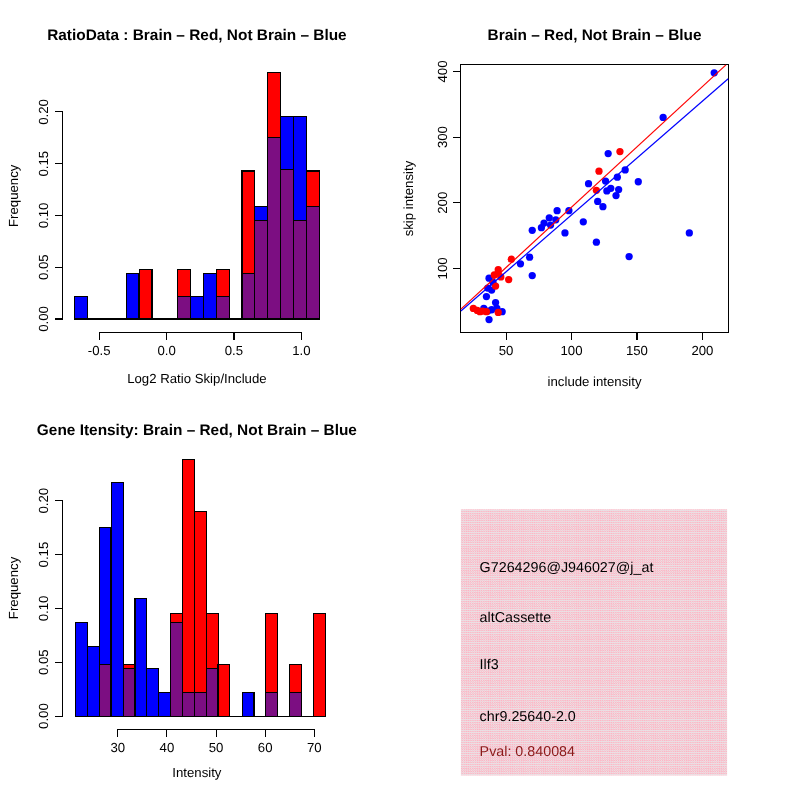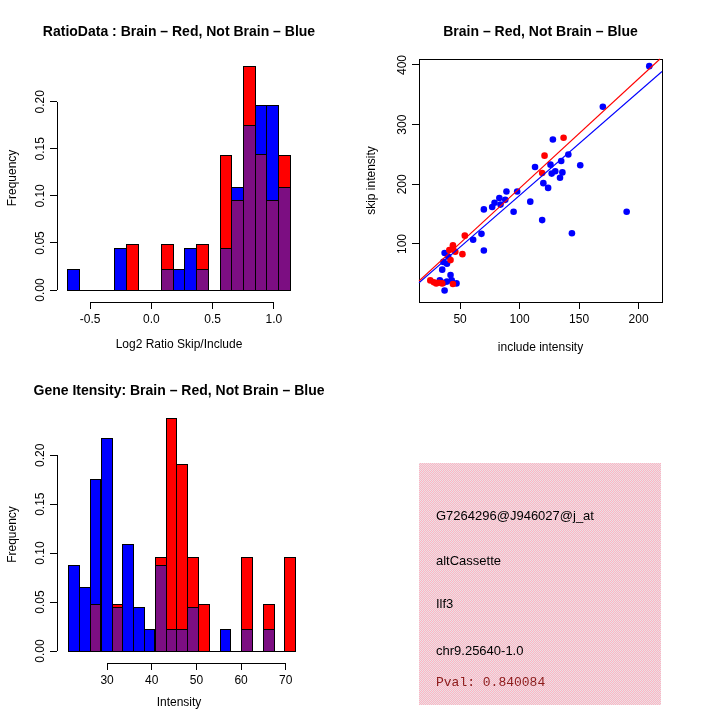--- a/index.html
+++ b/index.html
@@ -213,16 +213,16 @@
         <rect x="263.4007633587786" y="244.00840336134453" width="10.8068702290077" height="46.991596638655466" fill="#ff0000" stroke="#000" stroke-width="1" shape-rendering="crispEdges"></rect>
         <rect x="263.4007633587786" y="269.4621848739496" width="10.8068702290077" height="21.53781512605042" fill="#7c0e82" stroke="#000" stroke-width="1" shape-rendering="crispEdges"></rect>
         <rect x="284.8358778625954" y="197.99579831932772" width="10.806870229007643" height="93.00420168067228" fill="#ff0000" stroke="#000" stroke-width="1" shape-rendering="crispEdges"></rect>
       </g>
     </svg>
 
   <div id="info-box">
     <div class="info-line" style="top:45px">G7264296@J946027@j_at</div>
     <div class="info-line" style="top:90px">altCassette</div>
     <div class="info-line" style="top:133px">Ilf3</div>
-    <div class="info-line" style="top:180px">chr9.25640-1.0</div>
-    <div class="info-line" style="top: 212px; color: rgb(139, 26, 26); font-family: Liberation Mono, monospace;">Pval: 0.840084</div>
+    <div class="info-line" style="top:180px">chr9.25640-2.0</div>
+    <div class="info-line" style="top: 212px; color: rgb(139, 26, 26);">Pval: 0.840084</div>
   </div>
 </div>
 
 </body></html>

